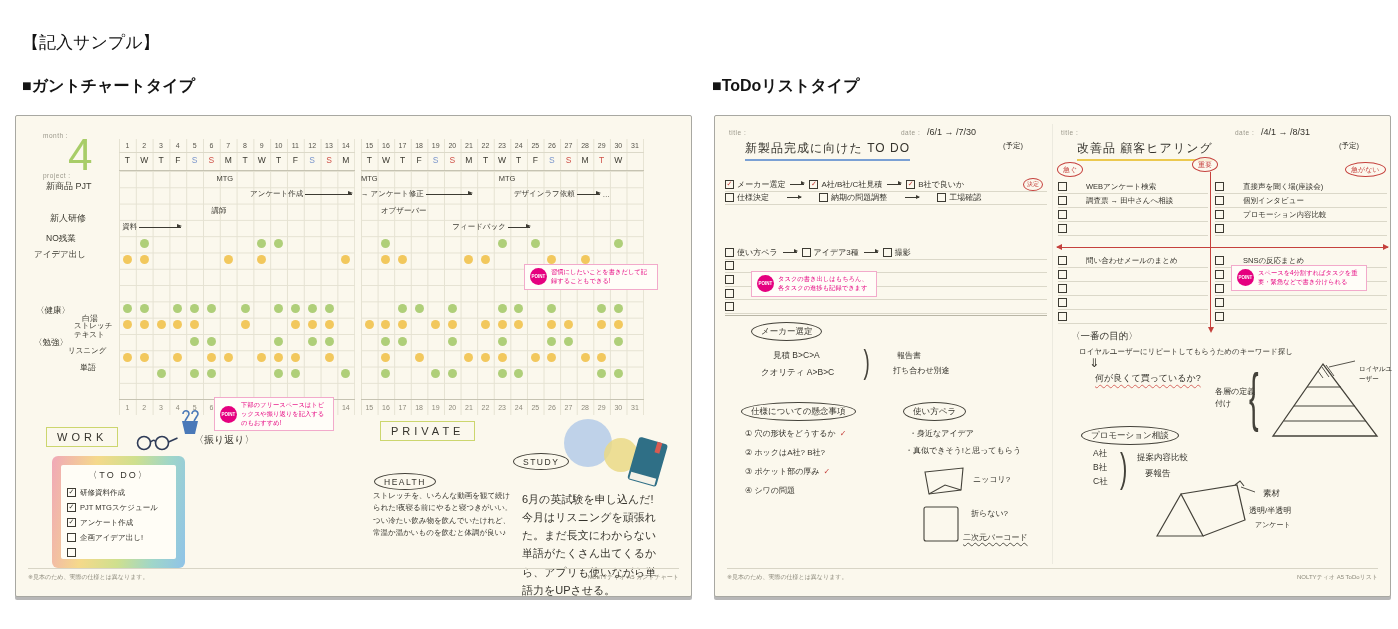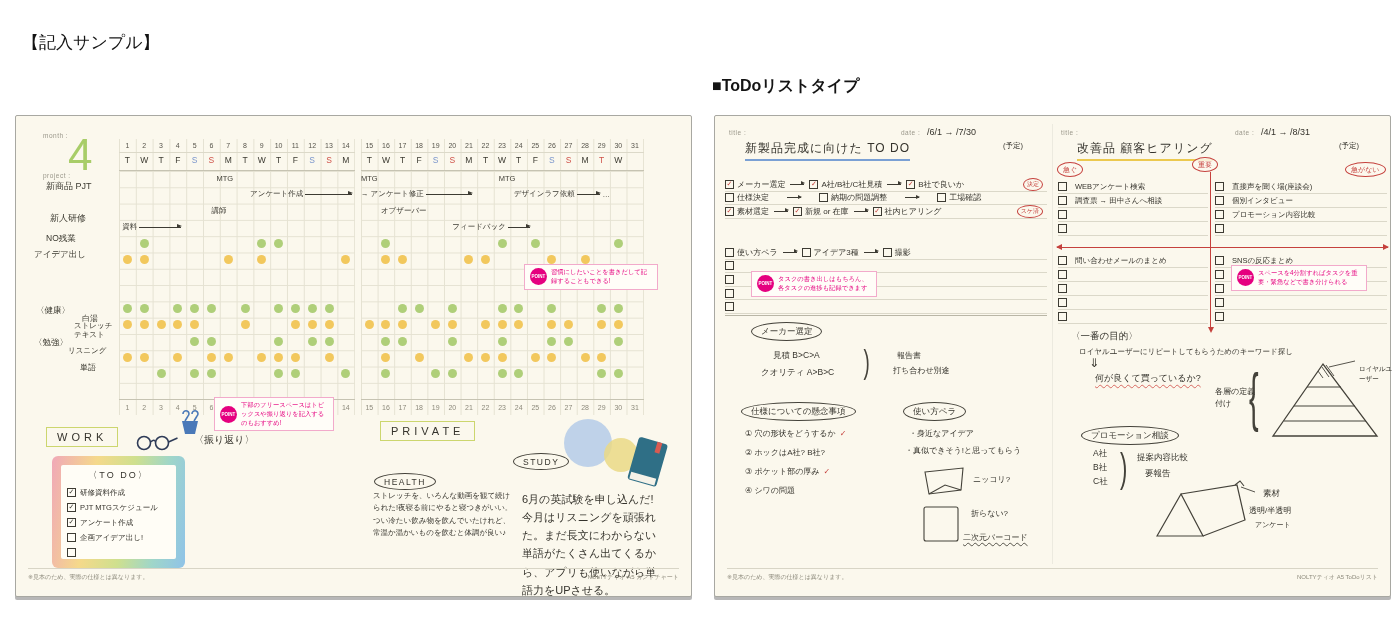--- a/index.html
+++ b/index.html
@@ -58,35 +58,36 @@
   .seg-arrow:after{content:"";position:absolute;right:-1px;top:-2.5px;border-left:4.5px solid #3d3b33;border-top:2.5px solid transparent;border-bottom:2.5px solid transparent;}
   .badge{border:1px solid #c5413d;color:#c5413d;border-radius:50%;font-size:6px;padding:1px 3px;margin-left:auto;margin-right:4px;white-space:nowrap;}
   .brace{position:absolute;color:#44423a;display:inline-block;font-weight:300;transform-origin:center;}
   .rcirc{position:absolute;border:1px solid #c5413d;color:#c5413d;border-radius:50%;padding:1.5px 5px;font-size:7px;white-space:nowrap;background:rgba(251,248,237,.85);}
   .vred{position:absolute;width:1.2px;background:#c5413d;}
   .vred:after{content:"";position:absolute;bottom:-5px;left:-2.4px;border-top:6px solid #c5413d;border-left:3px solid transparent;border-right:3px solid transparent;}
   .hred{position:absolute;height:1.2px;background:#c5413d;}
   .hred:before{content:"";position:absolute;left:-1px;top:-2.9px;border-right:6px solid #c5413d;border-top:3px solid transparent;border-bottom:3px solid transparent;}
   .hred:after{content:"";position:absolute;right:-1px;top:-2.9px;border-left:6px solid #c5413d;border-top:3px solid transparent;border-bottom:3px solid transparent;}
   .mxcol{position:absolute;top:64px;height:148px;}
-  .mrow{position:absolute;left:0;width:100%;height:14px;display:flex;align-items:center;gap:8px;border-bottom:1px solid #dbd8c9;font-size:7.5px;box-sizing:border-box;white-space:nowrap;overflow:hidden;}
+  .mrow{position:absolute;left:0;width:100%;height:14px;display:flex;align-items:center;gap:19px;border-bottom:1px solid #dbd8c9;font-size:7.5px;box-sizing:border-box;white-space:nowrap;overflow:hidden;}
   .wavy-red{text-decoration:underline;text-decoration-style:wavy;text-decoration-color:#d86a62;text-underline-offset:3px;}
   .wavy-dark{text-decoration:underline;text-decoration-style:wavy;text-decoration-color:#55534a;text-underline-offset:2px;}
   .foot-line{position:absolute;left:12px;width:651px;height:1px;background:#d8d5c6;top:452px;}
   .foot-note{position:absolute;left:12px;top:457px;font-size:6px;color:#8d8a7c;}
   .foot-prod{position:absolute;right:12px;top:457px;font-size:6px;color:#8d8a7c;}
   svg{position:absolute;overflow:visible;}
   .concern-item{position:absolute;font-size:8px;white-space:nowrap;}
   .chk-red{color:#c5413d;font-size:8px;margin-left:4px;}
 </style>
 </head>
 <body>
 
 <div class="canvas">
   <div class="heading">【記入サンプル】</div>
+  <div class="sec-title sec-gantt">■ガントチャートタイプ</div>
   <div class="sec-title sec-todo">■ToDoリストタイプ</div>
 
   <div class="panel panel-gantt" id="gantt-panel">
     <span class="tiny-label" style="left:27px;top:16px">month :</span>
     <div class="month-num">4</div>
     <span class="tiny-label" style="left:27px;top:56px">project :</span>
 
     <div class="gantt-half" id="grid-L" style="left:103px;width:236px;background-size:16.8px 100%;">
         <div class="numline"></div>
         <div class="gh-num" style="left: 0px; top: 0px; width: 16.8px;">1</div>
@@ -442,37 +443,20 @@
           <div class="seg">
             <div class="cb"></div>
             <div>納期の問題調整</div>
           </div>
           <div class="seg-arrow"></div>
           <div class="seg">
             <div class="cb"></div>
             <div>工場確認</div>
           </div>
         </div>
-        <div class="trow" style="top: 27.2px;">
-          <div class="seg">
-            <div class="cb">✓</div>
-            <div>素材選定</div>
-          </div>
-          <div class="seg-arrow"></div>
-          <div class="seg">
-            <div class="cb">✓</div>
-            <div>新規 or 在庫</div>
-          </div>
-          <div class="seg-arrow"></div>
-          <div class="seg">
-            <div class="cb">✓</div>
-            <div>社内ヒアリング</div>
-          </div>
-          <div class="badge">スケ済</div>
-        </div>
         <div class="trow" style="top: 68px;">
           <div class="seg">
             <div class="cb"></div>
             <div>使い方ペラ</div>
           </div>
           <div class="seg-arrow"></div>
           <div class="seg">
             <div class="cb"></div>
             <div>アイデア3種</div>
           </div>

